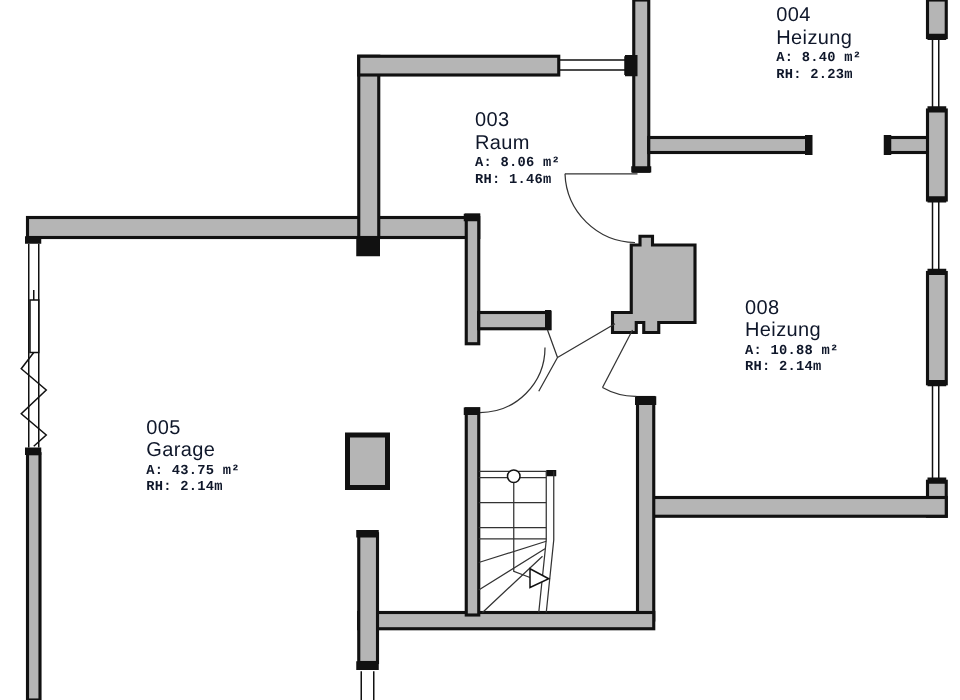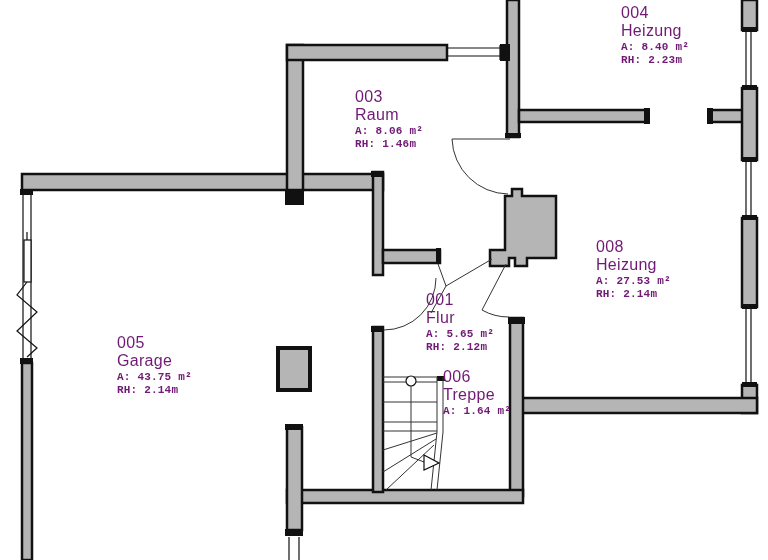--- a/index.html
+++ b/index.html
@@ -5,24 +5,24 @@
   html,body{margin:0;padding:0;background:#fff;}
   #stage{position:relative;width:768px;height:560px;background:#ffffff;overflow:hidden;
          font-family:"Liberation Sans",sans-serif;}
   #plan-svg{position:absolute;left:0;top:0;}
   .wall{fill:#b5b5b5;stroke:#111;stroke-width:2.5;}
   .wall-thick{fill:#b5b5b5;stroke:#111;stroke-width:4;}
   .cap{fill:#111;stroke:none;}
   .thin{fill:none;stroke:#111;stroke-width:1.2;}
   .hair{fill:none;stroke:#333;stroke-width:1;}
   .whitefill{fill:#fff;stroke:#111;stroke-width:1.2;}
-  .room-label{position:absolute;color:#701a75;line-height:1.12;white-space:nowrap;}
+  .room-label{position:absolute;color:#0f172a;line-height:1.12;white-space:nowrap;}
   .room-label .num,.room-label .name{font-size:16px;font-weight:400;letter-spacing:.3px;}
   .room-label .stat{font-size:11px;font-weight:700;letter-spacing:.2px;margin-top:1px;font-family:Liberation Mono, monospace;}
-  .r003{left:355px;top:88px;}
+  .r003{left:380px;top:88px;}
   .r004{left:621px;top:4px;}
   .r005{left:596px;top:238px;}
   .r001{left:426px;top:291px;}
   .r002{left:117px;top:334px;}
   .r006{left:443px;top:368px;}
 </style>
 </head>
 <body>
 
 <div id="stage">
@@ -159,38 +159,26 @@
   <div class="room-label r004">
     <div class="num">004</div>
     <div class="name">Heizung</div>
     <div class="stat">A: 8.40  m²</div>
     <div class="stat">RH: 2.23m</div>
   </div>
 
   <div class="room-label r005">
     <div class="num">008</div>
     <div class="name">Heizung</div>
-    <div class="stat">A: 27.53  m²</div>
+    <div class="stat">A: 10.88  m²</div>
     <div class="stat">RH: 2.14m</div>
   </div>
 
-  <div class="room-label r001">
-    <div class="num">001</div>
-    <div class="name">Flur</div>
-    <div class="stat">A: 5.65  m²</div>
-    <div class="stat">RH: 2.12m</div>
-  </div>
 
   <div class="room-label r002">
     <div class="num">005</div>
     <div class="name">Garage</div>
     <div class="stat">A: 43.75  m²</div>
     <div class="stat">RH: 2.14m</div>
   </div>
 
-  <div class="room-label r006">
-    <div class="num">006</div>
-    <div class="name">Treppe</div>
-    <div class="stat">A: 1.64  m²</div>
-    <div class="stat"></div>
-  </div>
 
 </div>
 
 </body></html>

